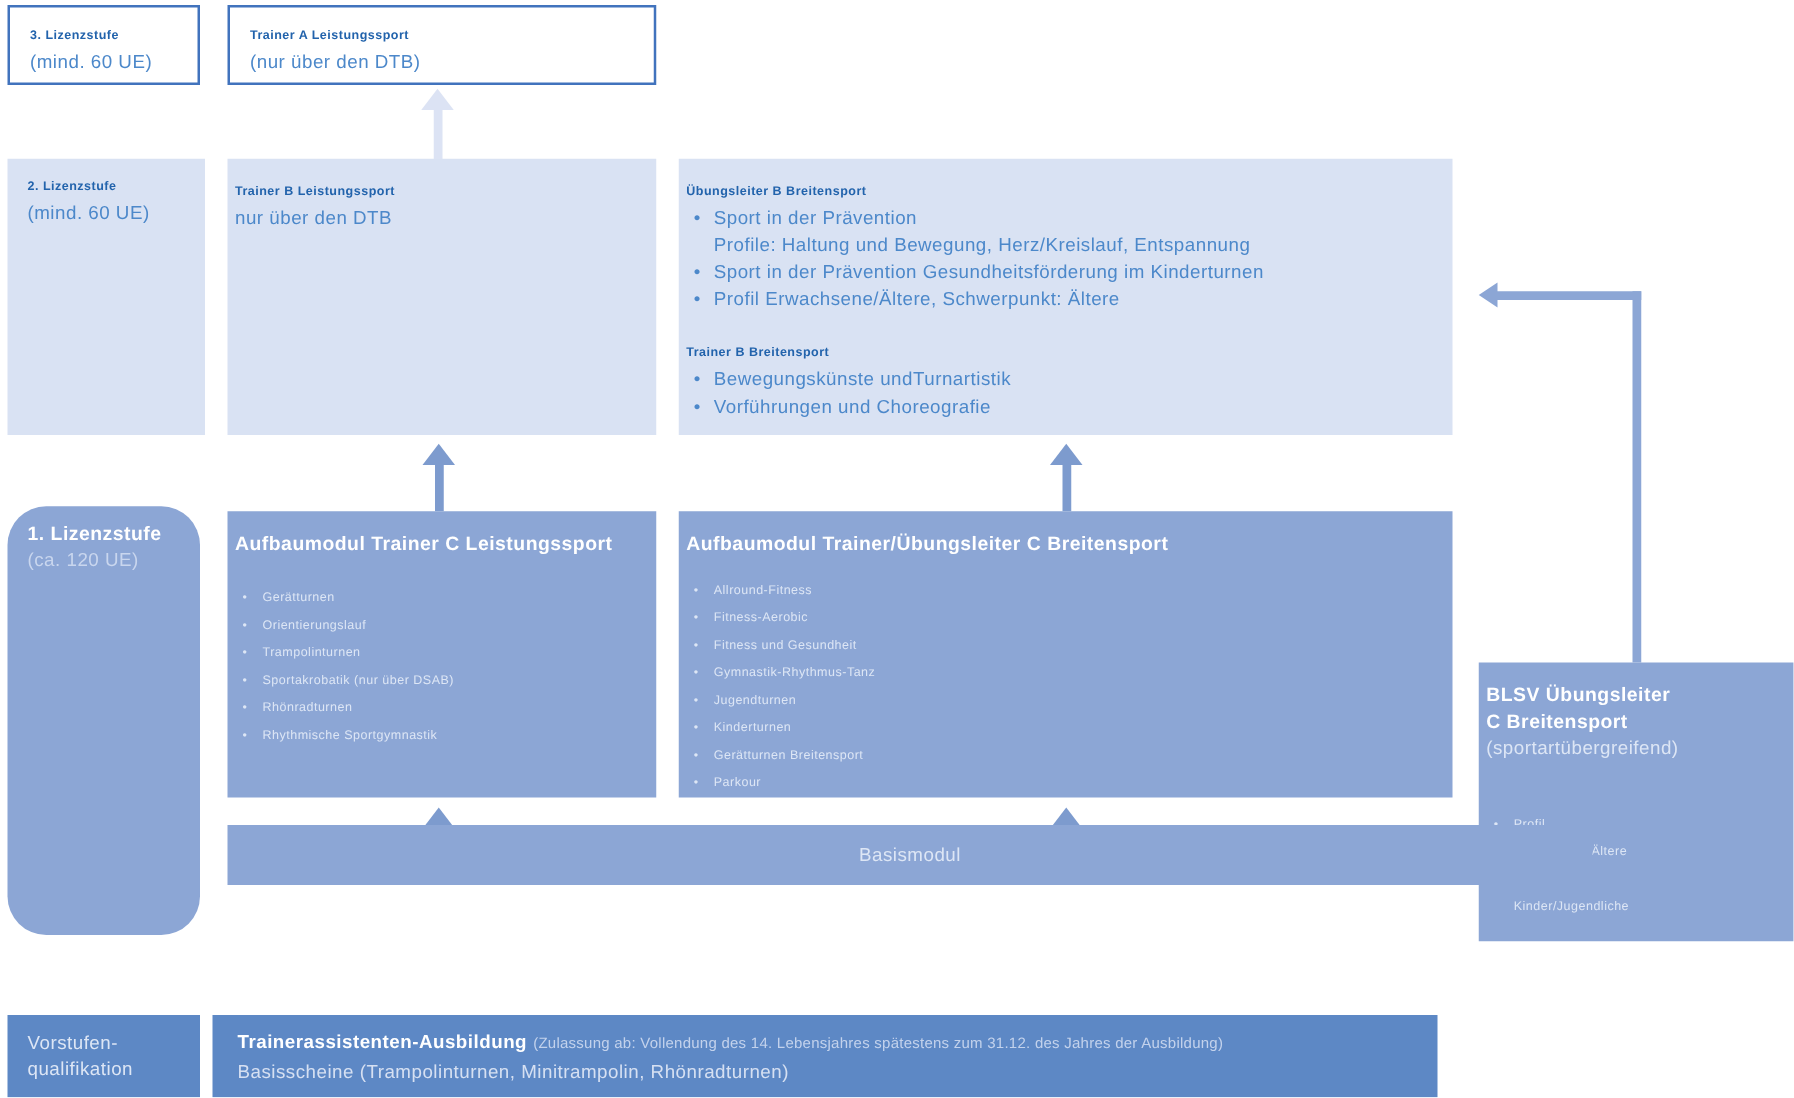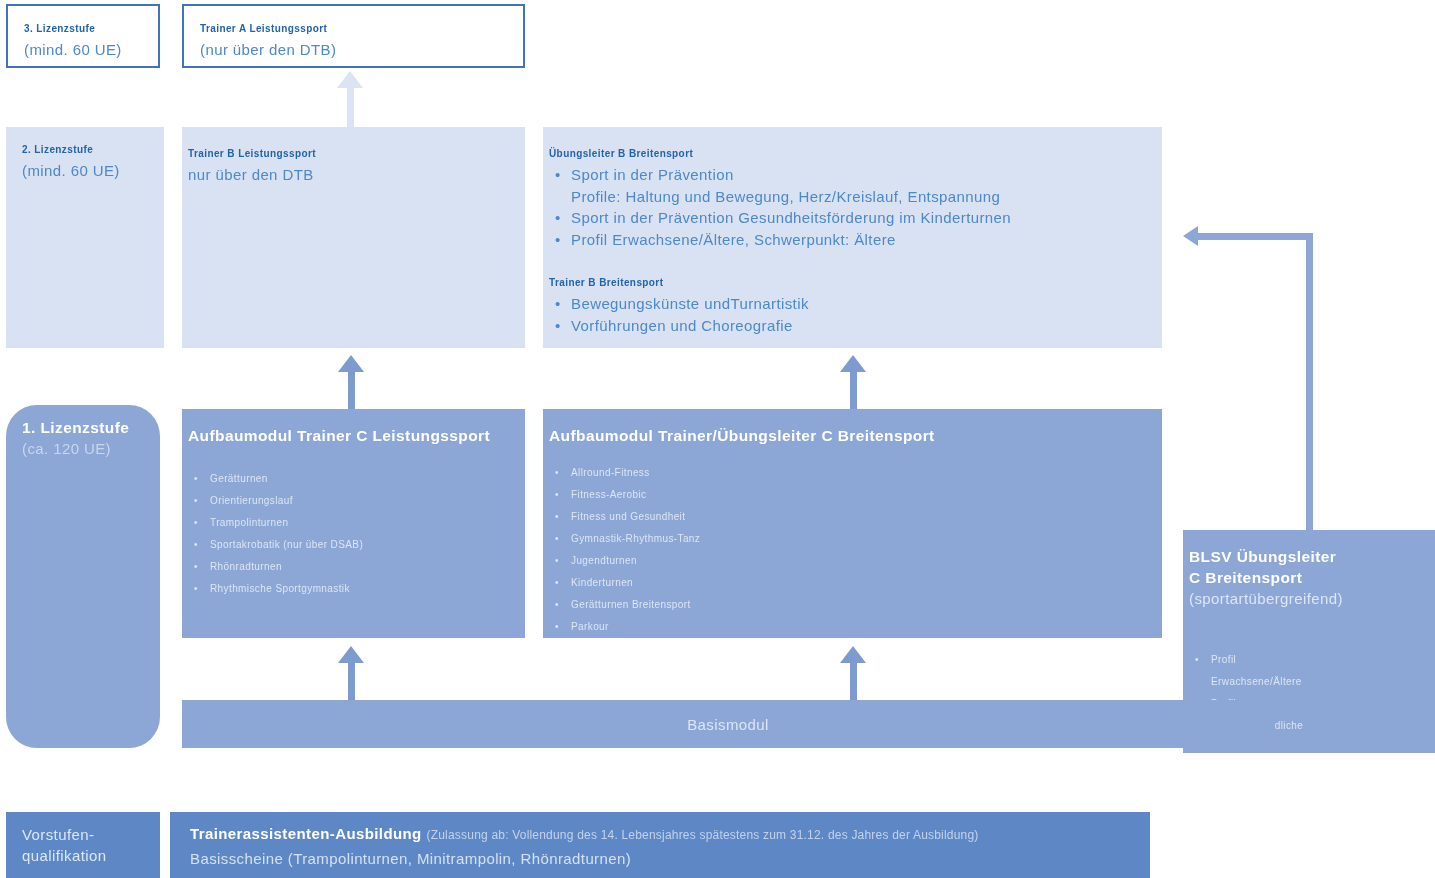--- a/index.html
+++ b/index.html
@@ -174,21 +174,21 @@
 
   <div class="arrow-up arrow-dark" style="left:338px;top:646px;height:54px;">
     <div class="head"></div>
     <div class="shaft"></div>
   </div>
   <div class="arrow-up arrow-dark" style="left:840px;top:646px;height:54px;">
     <div class="head"></div>
     <div class="shaft"></div>
   </div>
 
-  <div class="box medium" style="left:182px;top:700px;width:1092px;height:48px;">
+  <div class="box medium" style="left:182px;top:660px;width:1092px;height:48px;">
     <div class="basis-label">Basismodul</div>
   </div>
 
   <div class="box dark pad-s" style="left:6px;top:812px;width:154px;height:66px;">
     <div class="t-body-w pre">Vorstufen-
 qualifikation</div>
   </div>
 
   <div class="box dark" style="left:170px;top:812px;width:980px;height:66px;padding:10px 20px;">
     <div style="line-height:23px;">

